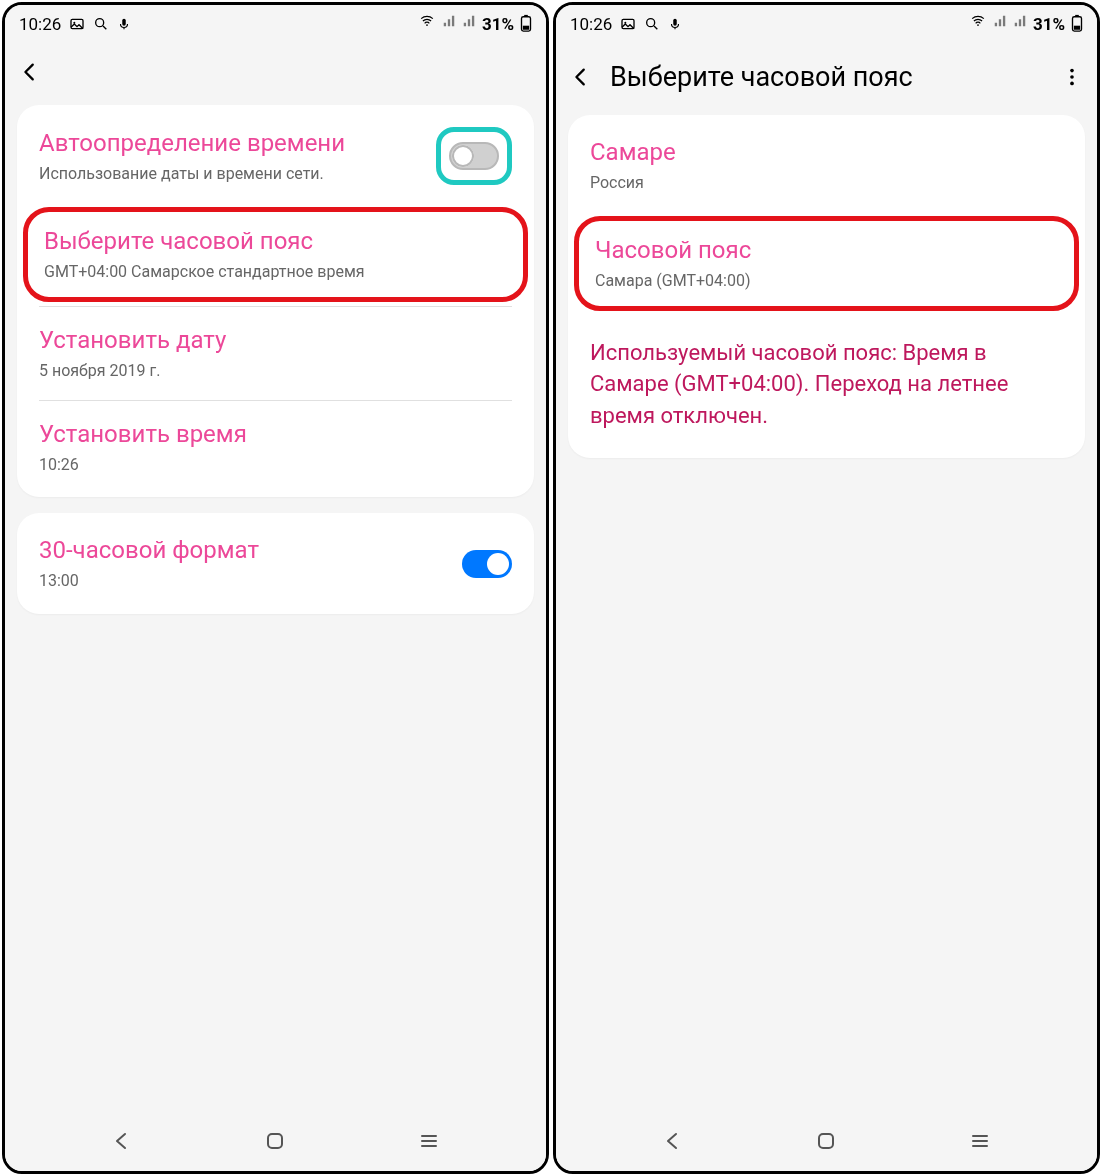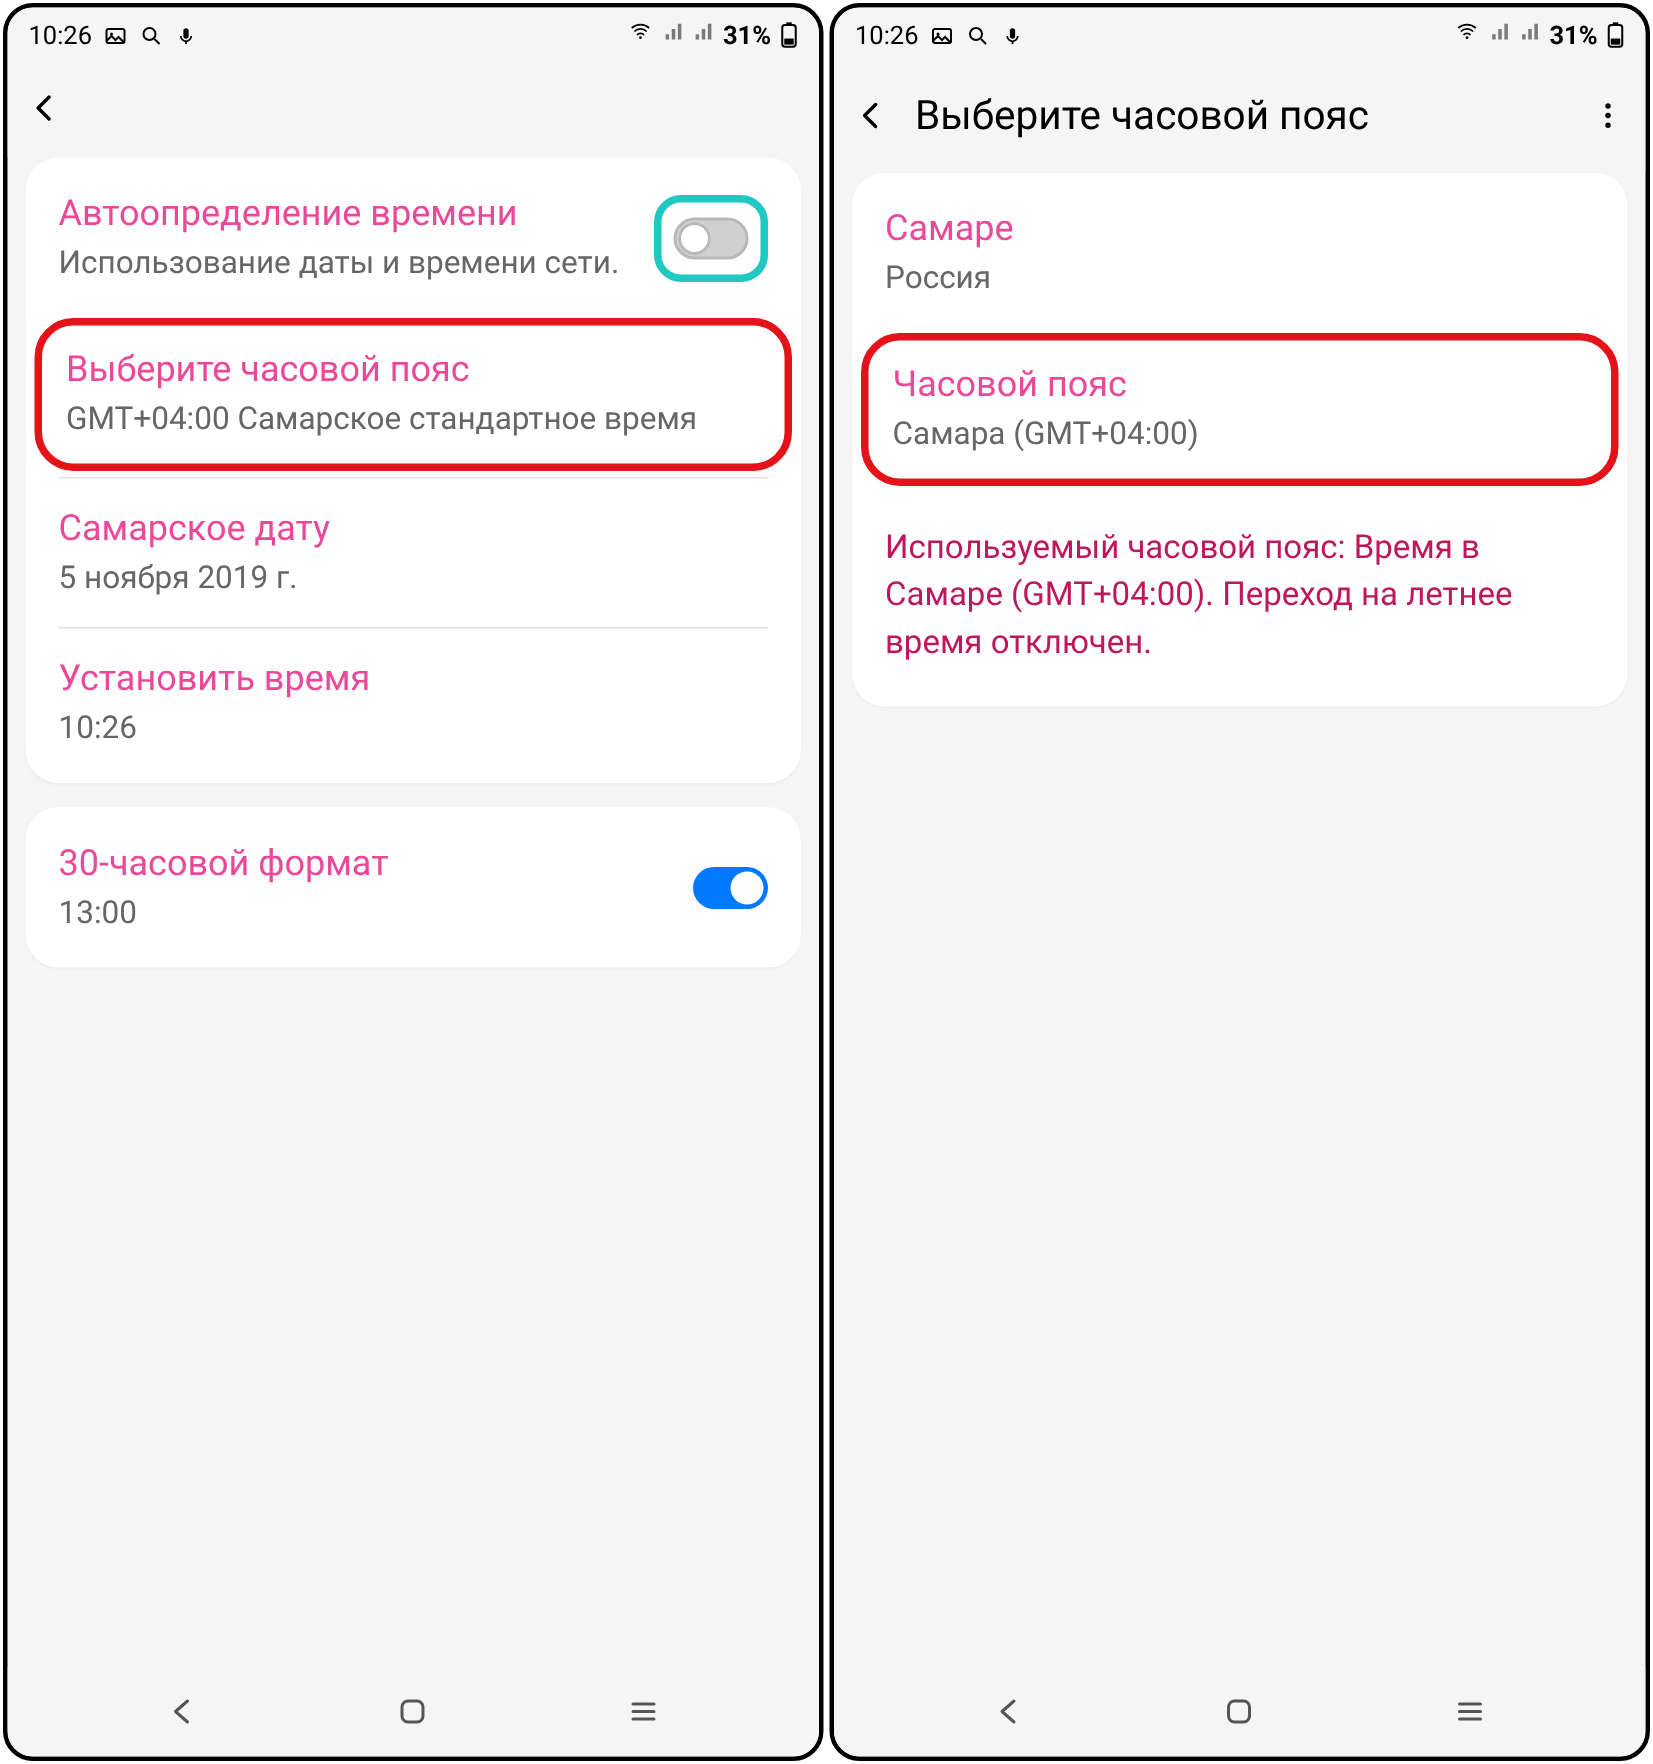--- a/index.html
+++ b/index.html
@@ -64,21 +64,21 @@
   .item {
     padding: 18px 22px;
     position: relative;
   }
   .item .label {
     font-size: 24px;
     color: #ec4899;
     line-height: 1.25;
   }
   .item .sub {
-    font-size: 21px;
+    font-size: 16px;
     color: #666;
     margin-top: 6px;
     line-height: 1.3;
   }
   .divider {
     height: 1px;
     background: #e0e0e0;
     margin: 0 22px;
   }
   .toggle-row { display: flex; align-items: center; }
@@ -206,21 +206,21 @@
       </div>
 
       <div class="item highlight-red">
         <div class="label">Выберите часовой пояс</div>
         <div class="sub">GMT+04:00 Самарское стандартное время</div>
       </div>
 
       <div class="divider"></div>
 
       <div class="item">
-        <div class="label">Самарское дату</div>
+        <div class="label">Установить дату</div>
         <div class="sub">5 ноября 2019 г.</div>
       </div>
 
       <div class="divider"></div>
 
       <div class="item">
         <div class="label">Установить время</div>
         <div class="sub">10:26</div>
       </div>
     </div>

